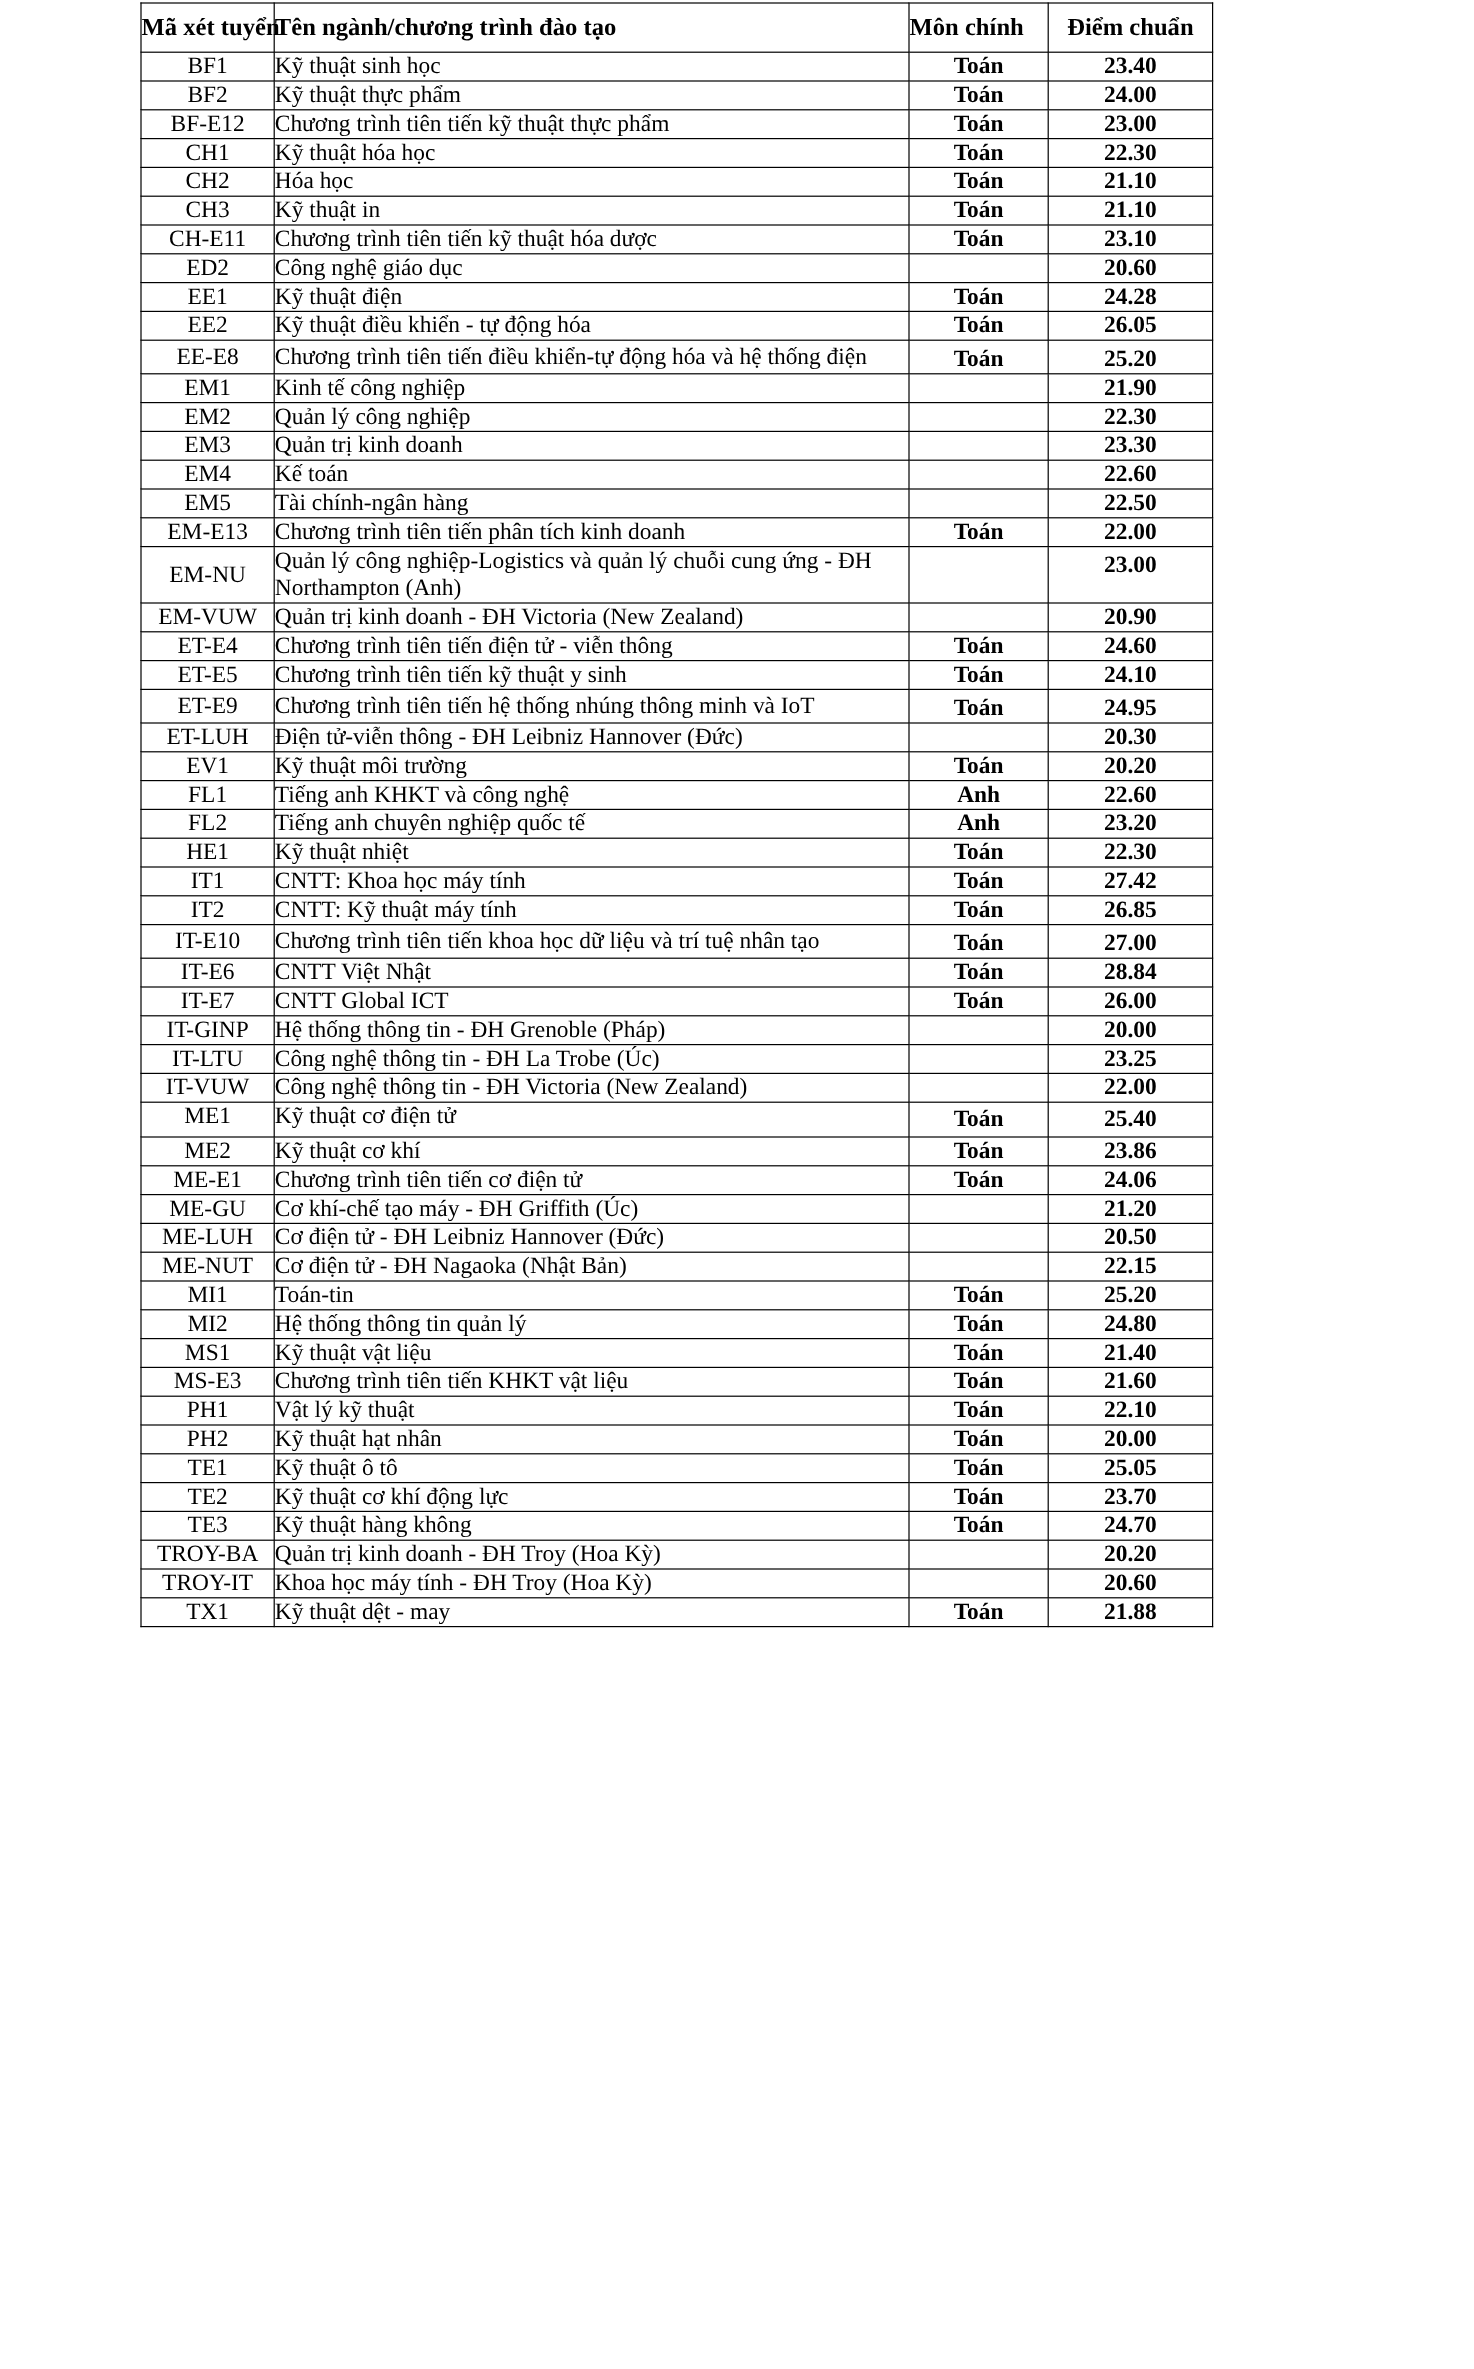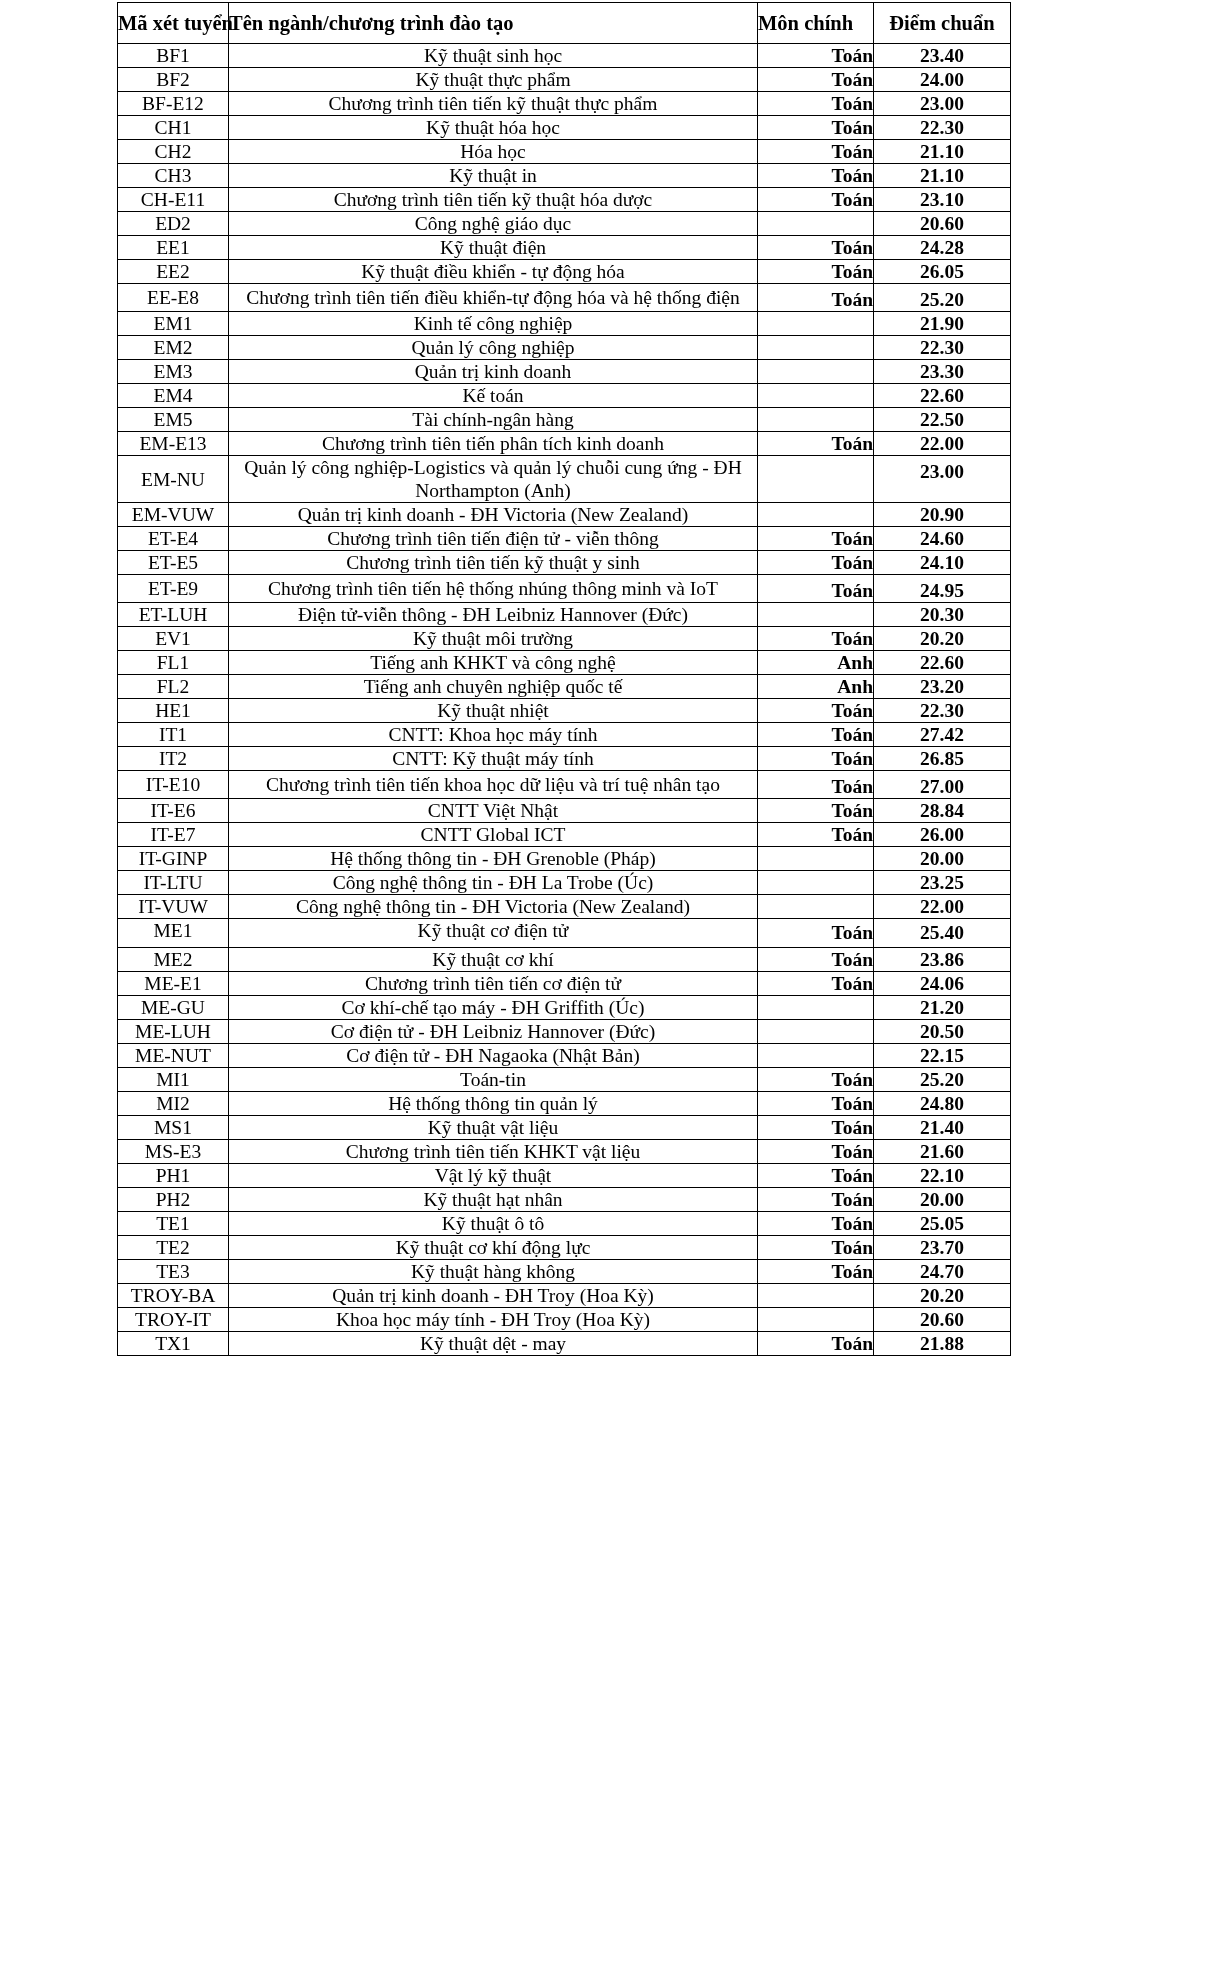--- a/index.html
+++ b/index.html
@@ -55,26 +55,26 @@
   th.h-subj  { text-align: left; vertical-align: top; padding-top: 1px; }
   th.h-score { vertical-align: top; padding-top: 1px; }
 
   
   td.code {
     text-align: center;
     font-size: 19.5px;
     padding: 3px 2px;
   }
   td.name {
-    text-align: center;
+    text-align: left;
     font-size: 19.5px;
     padding: 3px 4px 3px 6px;
   }
   td.subj {
-    text-align: right;
+    text-align: center;
     font-weight: bold;
     font-size: 19.5px;
     padding: 3px 2px;
   }
   td.score {
     text-align: center;
     font-weight: bold;
     font-size: 19.5px;
     padding: 3px 2px;
   }

